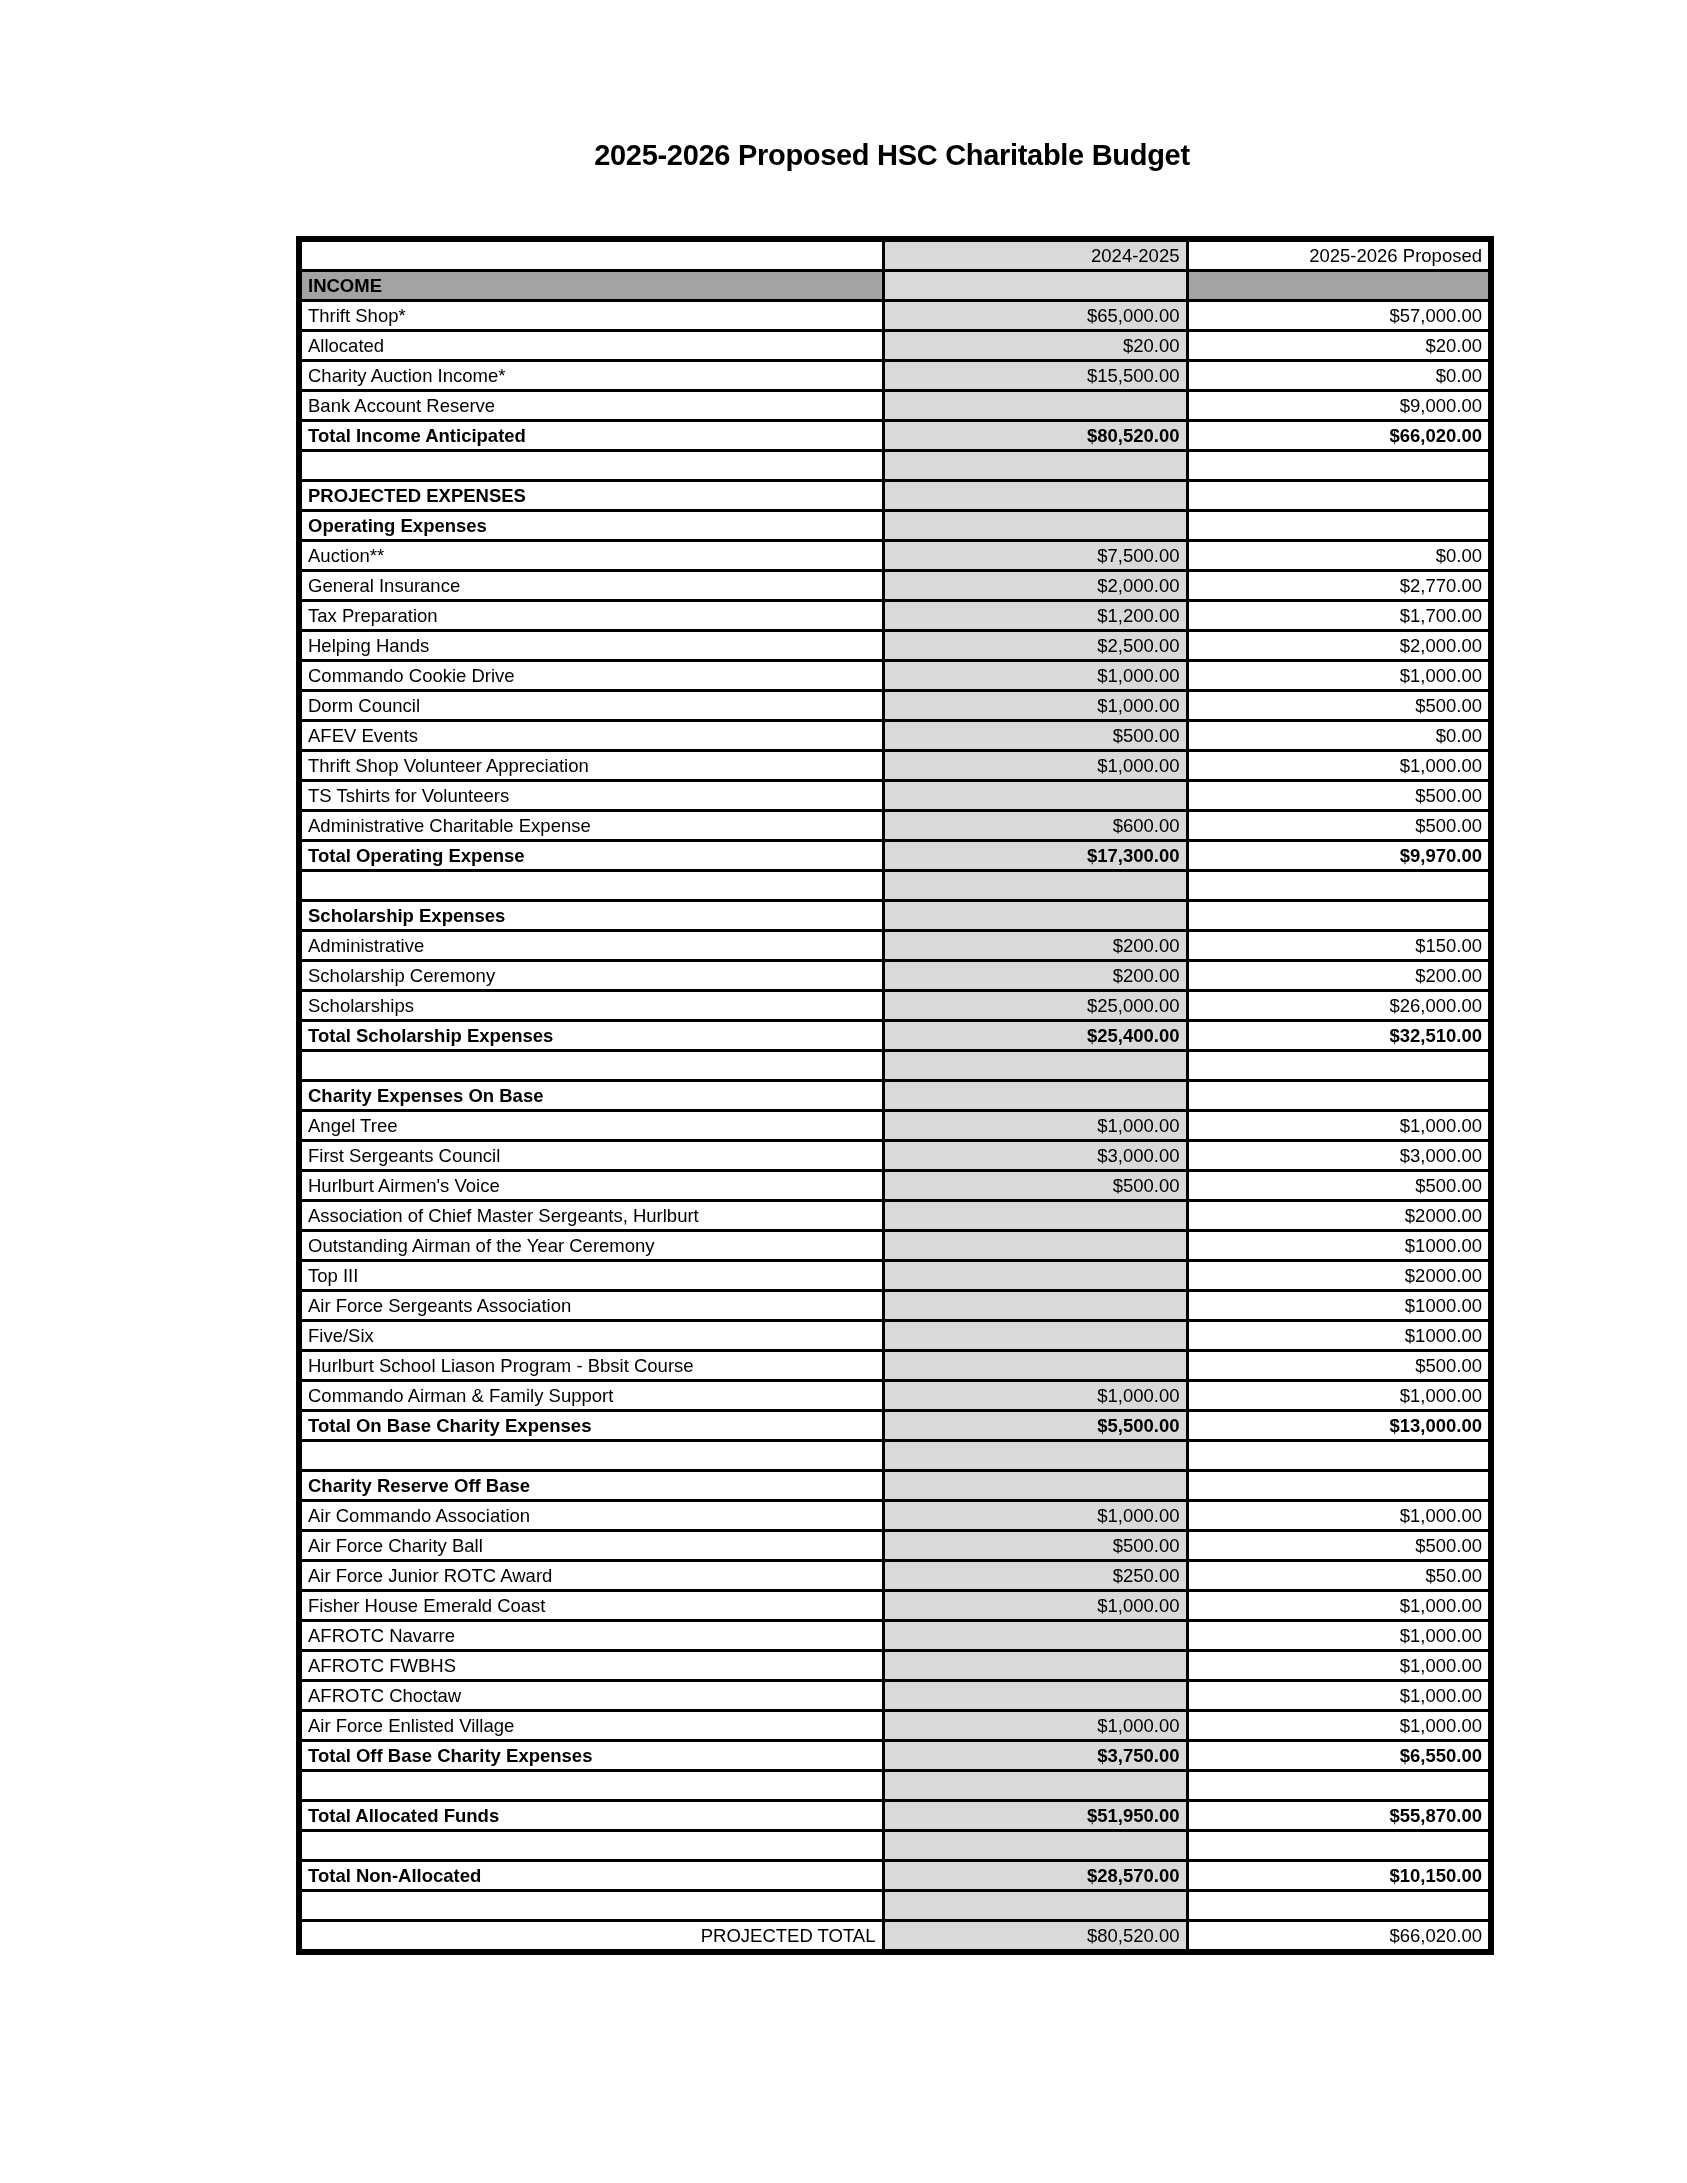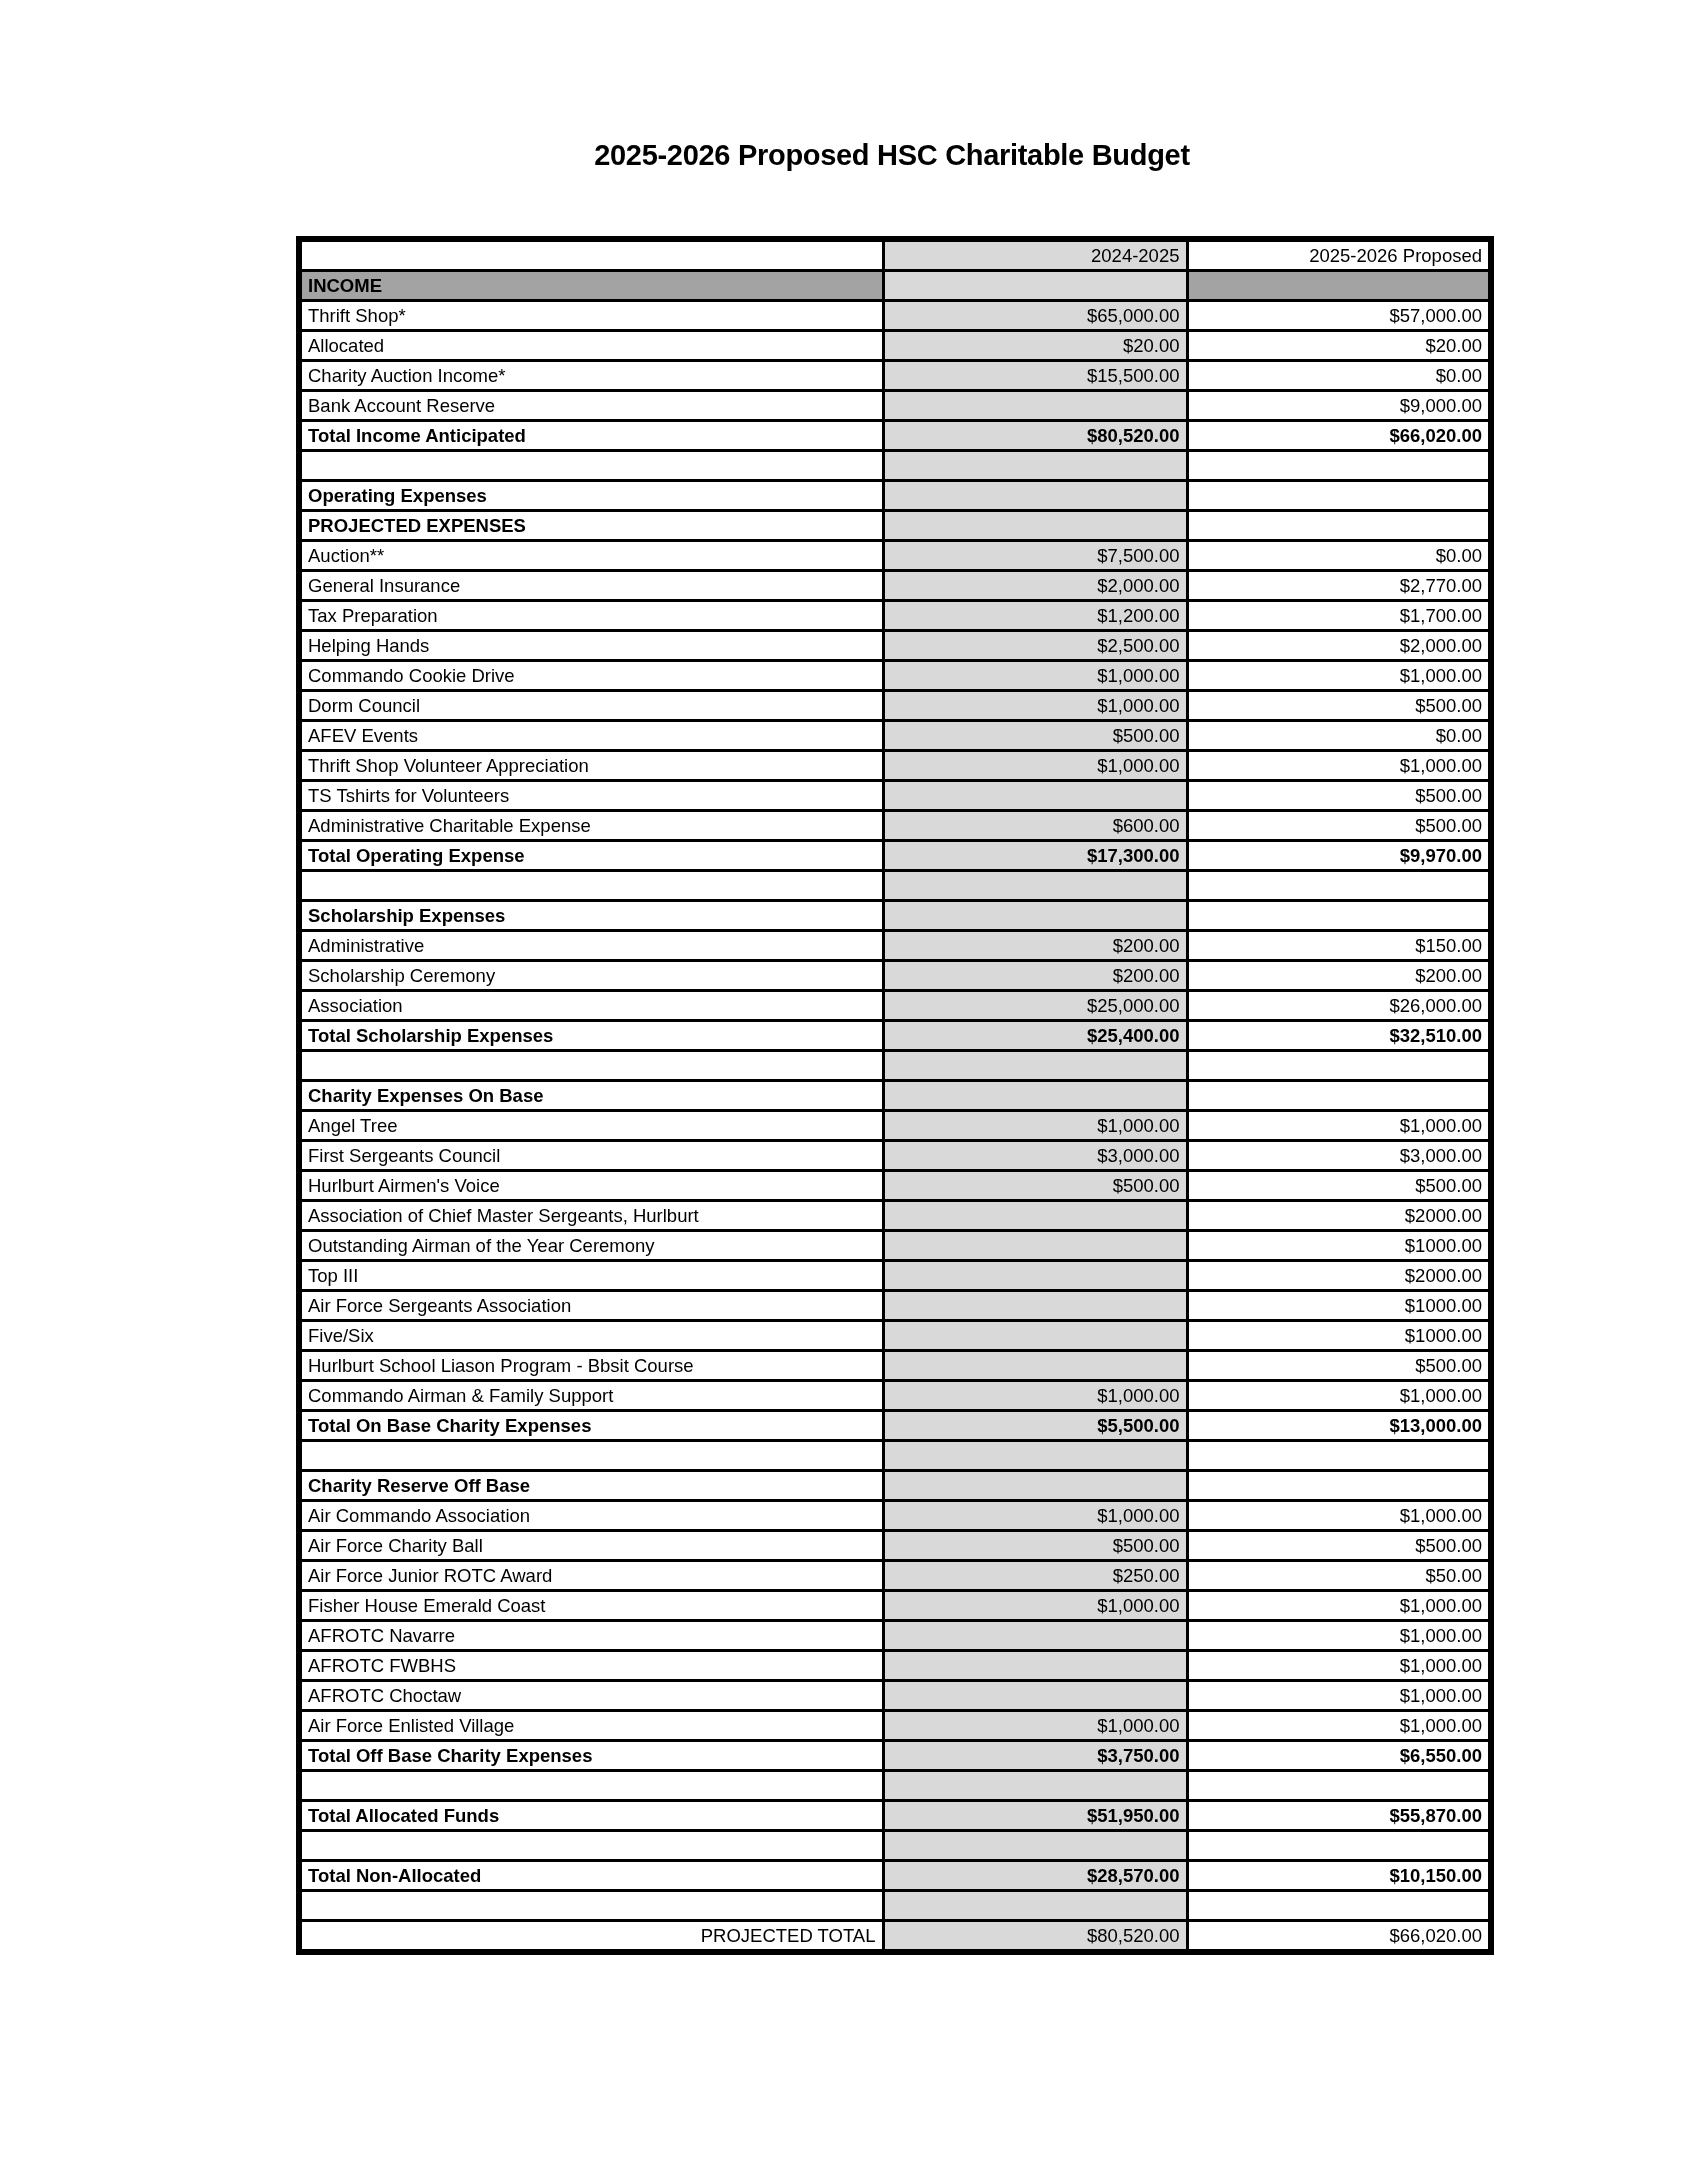--- a/index.html
+++ b/index.html
@@ -112,26 +112,26 @@
           <td class="lbl">Total Income Anticipated</td>
           <td class="num shade">$80,520.00</td>
           <td class="num">$66,020.00</td>
         </tr>
         <tr class="row-blank">
           <td class="lbl"></td>
           <td class="num shade"></td>
           <td class="num"></td>
         </tr>
         <tr class="row-section">
+          <td class="lbl">PROJECTED EXPENSES</td>
+          <td class="num shade"></td>
+          <td class="num"></td>
+        </tr>
+        <tr class="row-section">
           <td class="lbl">Operating Expenses</td>
-          <td class="num shade"></td>
-          <td class="num"></td>
-        </tr>
-        <tr class="row-section">
-          <td class="lbl">PROJECTED EXPENSES</td>
           <td class="num shade"></td>
           <td class="num"></td>
         </tr>
         <tr class="row-item">
           <td class="lbl">Auction**</td>
           <td class="num shade">$7,500.00</td>
           <td class="num">$0.00</td>
         </tr>
         <tr class="row-item">
           <td class="lbl">General Insurance</td>
@@ -197,21 +197,21 @@
           <td class="lbl">Administrative</td>
           <td class="num shade">$200.00</td>
           <td class="num">$150.00</td>
         </tr>
         <tr class="row-item">
           <td class="lbl">Scholarship Ceremony</td>
           <td class="num shade">$200.00</td>
           <td class="num">$200.00</td>
         </tr>
         <tr class="row-item">
-          <td class="lbl">Association</td>
+          <td class="lbl">Scholarships</td>
           <td class="num shade">$25,000.00</td>
           <td class="num">$26,000.00</td>
         </tr>
         <tr class="row-total">
           <td class="lbl">Total Scholarship Expenses</td>
           <td class="num shade">$25,400.00</td>
           <td class="num">$32,510.00</td>
         </tr>
         <tr class="row-blank">
           <td class="lbl"></td>

